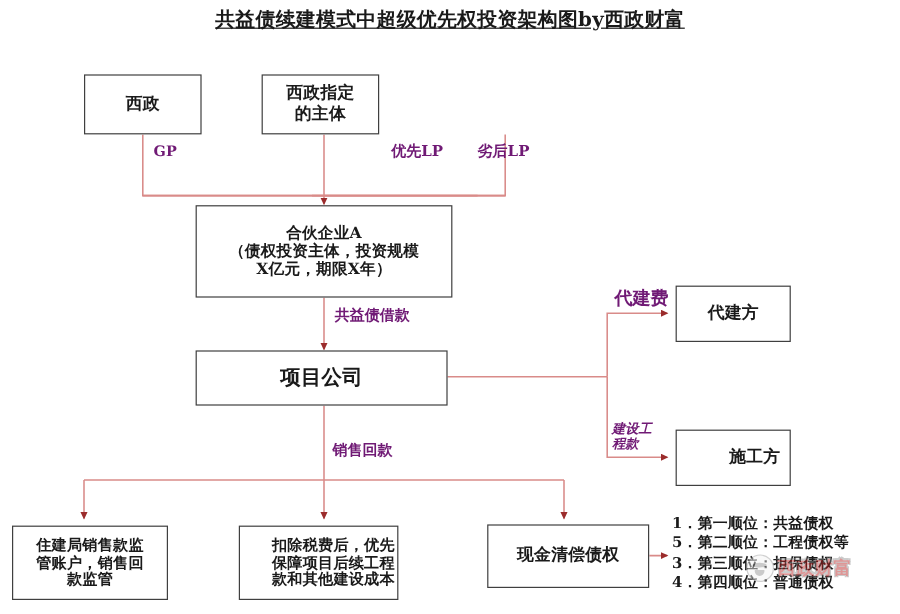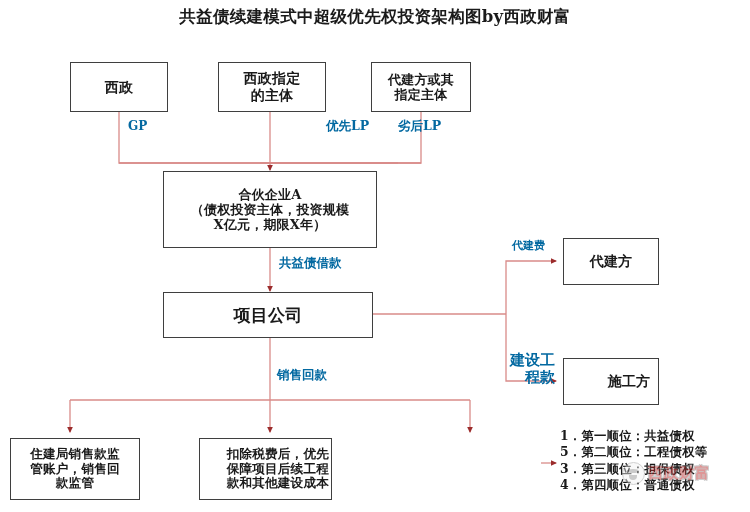--- a/index.html
+++ b/index.html
@@ -44,28 +44,29 @@
   .node span { display: block; padding: 0 2px; }
   .title {
     position: absolute;
     left: 0;
     top: 6px;
     width: 750px;
     text-align: center;
     font-size: 16.5px;
     font-weight: 700;
     letter-spacing: 0.3px;
+    text-decoration: underline;
   }
   .edge-label {
     position: absolute;
     font-weight: 700;
-    color: #0369a1;
+    color: #701a75;
     white-space: nowrap;
     line-height: 1.12;
-    text-align: right;
+    text-align: left;
   }
   .priority-list {
     position: absolute;
     left: 560px;
     top: 428px;
     width: 190px;
     font-size: 12.4px;
     font-weight: 700;
     line-height: 1.32;
   }
@@ -156,29 +157,25 @@
       <path d="M470,400 L470,432" marker-end="url(#arrowhead)"></path>
 
       <path d="M541,463 L556,463" marker-end="url(#arrowhead)"></path>
     </g>
   </svg>
 
   <div class="node" style="left:70px; top:62px; width:98px; height:50px; font-size:14px;">
     <span>西政</span>
   </div>
 
-  <div class="node" style="left:218px; top:62px; width:108px; height:50px; font-size:14px; white-space:pre-line;">
+  <div class="node" style="left:218px; top:62px; width:98px; height:50px; font-size:14px; white-space:pre-line;">
     <span>西政指定
 的主体</span>
   </div>
 
-  <div class="node" style="left:371px; top:62px; width:100px; height:50px; font-size:13px; white-space:pre-line;">
-    <span>代建方或其
-指定主体</span>
-  </div>
 
   <div class="node" style="left:163px; top:171px; width:214px; height:77px; font-size:13px; white-space:pre-line;">
     <span>合伙企业A
 （债权投资主体，投资规模
 X亿元，期限X年）</span>
   </div>
 
   <div class="node" style="left:163px; top:292px; width:210px; height:46px; font-size:17px;align-items:center;">
     <span>项目公司</span>
   </div>
@@ -196,34 +193,37 @@
 管账户，销售回
 款监管</span>
   </div>
 
   <div class="node" style="left:199px; top:438px; width:133px; height:62px; font-size:12.6px; white-space:pre-line;justify-content:flex-end;">
     <span>扣除税费后，优先
 保障项目后续工程
 款和其他建设成本</span>
   </div>
 
+  <div class="node" style="left:406px; top:437px; width:135px; height:53px; font-size:14px;">
+    <span>现金清偿债权</span>
+  </div>
 
   <div class="edge-label" style="left:128px; top:120px; font-size:12px;">GP</div>
 
   <div class="edge-label" style="left:281px; top:119px; font-size:12.5px;margin-left:45px;">优先LP</div>
 
   <div class="edge-label" style="left:398px; top:119px; font-size:12.5px;">劣后LP</div>
 
   <div class="edge-label" style="left:279px; top:256px; font-size:12.5px;">共益债借款</div>
 
   <div class="edge-label" style="left:277px; top:368px; font-size:12.5px;">销售回款</div>
 
-  <div class="edge-label" style="left:512px; top:240px; font-size:11px;">代建费</div>
-
-  <div class="edge-label" style="left:510px; top:352px; font-size:15px; white-space:pre-line;">建设工
+  <div class="edge-label" style="left:512px; top:240px; font-size:15px;">代建费</div>
+
+  <div class="edge-label" style="left:510px; top:352px; font-size:11px; white-space:pre-line;font-style:italic;">建设工
 程款</div>
 
   <div class="priority-list">
     <div class="pl-item">1．第一顺位：共益债权</div>
     <div class="pl-item">5．第二顺位：工程债权等</div>
     <div class="pl-item">3．第三顺位：担保债权</div>
     <div class="pl-item">4．第四顺位：普通债权</div>
   </div>
 
   <div class="watermark">

